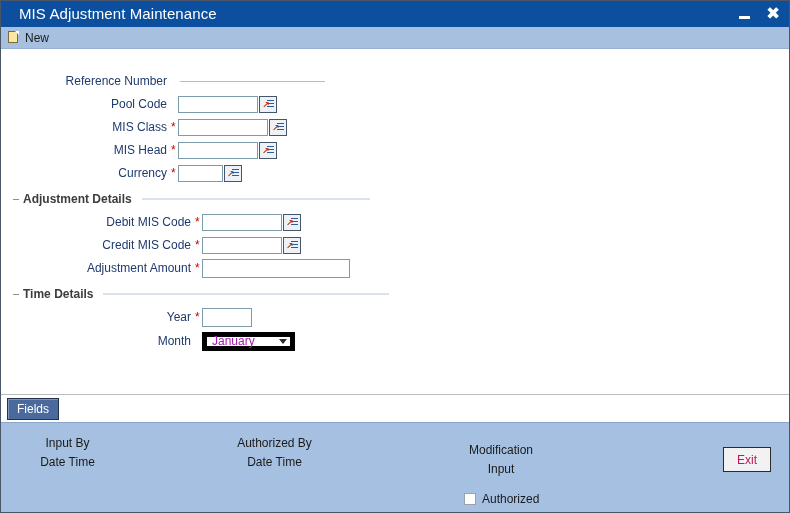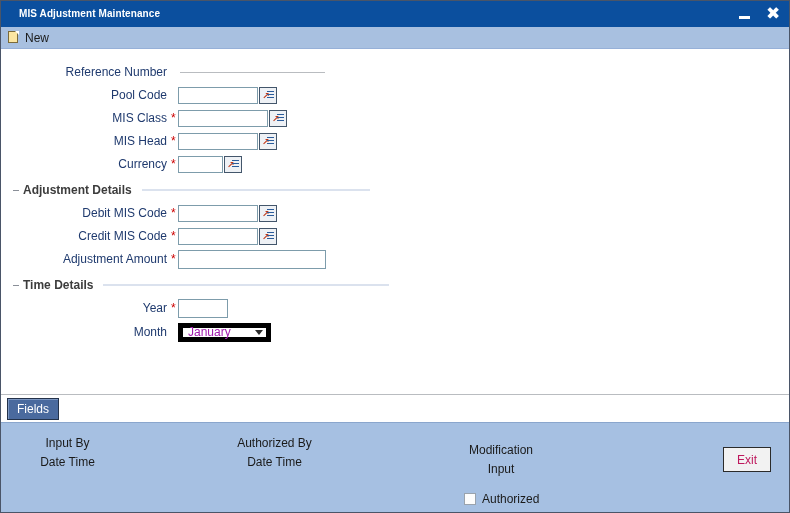--- a/index.html
+++ b/index.html
@@ -20,21 +20,21 @@
   
   .titlebar{
     height:26px;flex:0 0 26px;
     background:#0b4f9e;
     display:flex;align-items:center;
     box-sizing:border-box;
     padding:0 8px 0 18px;
     border-bottom:1px solid #0b4f9e;
   }
   .titlebar-text{
-    color:#ffffff;font-weight:bold;font-size:10px;
+    color:#ffffff;font-weight:normal;font-size:15px;
     letter-spacing:.1px;white-space:nowrap;flex:1 1 auto;
   }
   .titlebar-buttons{display:flex;align-items:center;gap:12px;}
   .tb-btn{
     width:16px;height:16px;position:relative;cursor:default;
     display:flex;align-items:center;justify-content:center;
   }
   .tb-min::before{
     content:"";position:absolute;left:2px;bottom:3px;width:11px;height:3px;background:#ffffff;
   }
@@ -107,21 +107,21 @@
   }
   .group-dash{
     width:6px;height:0;border-top:1px solid #8a8f98;display:inline-block;
   }
   .group-title{
     font-size:12px;font-weight:bold;color:#3c3c3c;white-space:nowrap;
   }
   .group-line{
     flex:0 0 auto;height:0;border-top:2px solid #dbe2ee;margin-left:6px;
   }
-  .group-body{padding-top:6px;}
+  .group-body{padding-top:6px;margin-left:24px;}
   
   .sel{
     height:19px;box-sizing:border-box;
     border:5px solid #000000;background:#ffffff;
     display:flex;align-items:center;justify-content:space-between;
     padding:0 3px 0 5px;font-size:12px;color:#a21caf;cursor:pointer;
     width:93px;
   }
   .sel .caret{
     width:0;height:0;border-left:4px solid transparent;border-right:4px solid transparent;
@@ -183,21 +183,21 @@
       <span class="doc-icon">
         <span class="pg"></span>
           <span class="fold"></span>
       </span>
       <span class="toolbar-label">New</span>
     </span>
   </div>
 
   <div class="body">
 
-    <div style="padding-top:13px;">
+    <div style="padding-top:22px;">
 
       <div class="field-row">
         <span class="field-label">Reference Number</span>
         <span class="nreq"></span>
         <span class="refline"></span>
       </div>
 
       <div class="field-row">
         <span class="field-label">Pool Code</span>
         <span class="nreq"></span>

